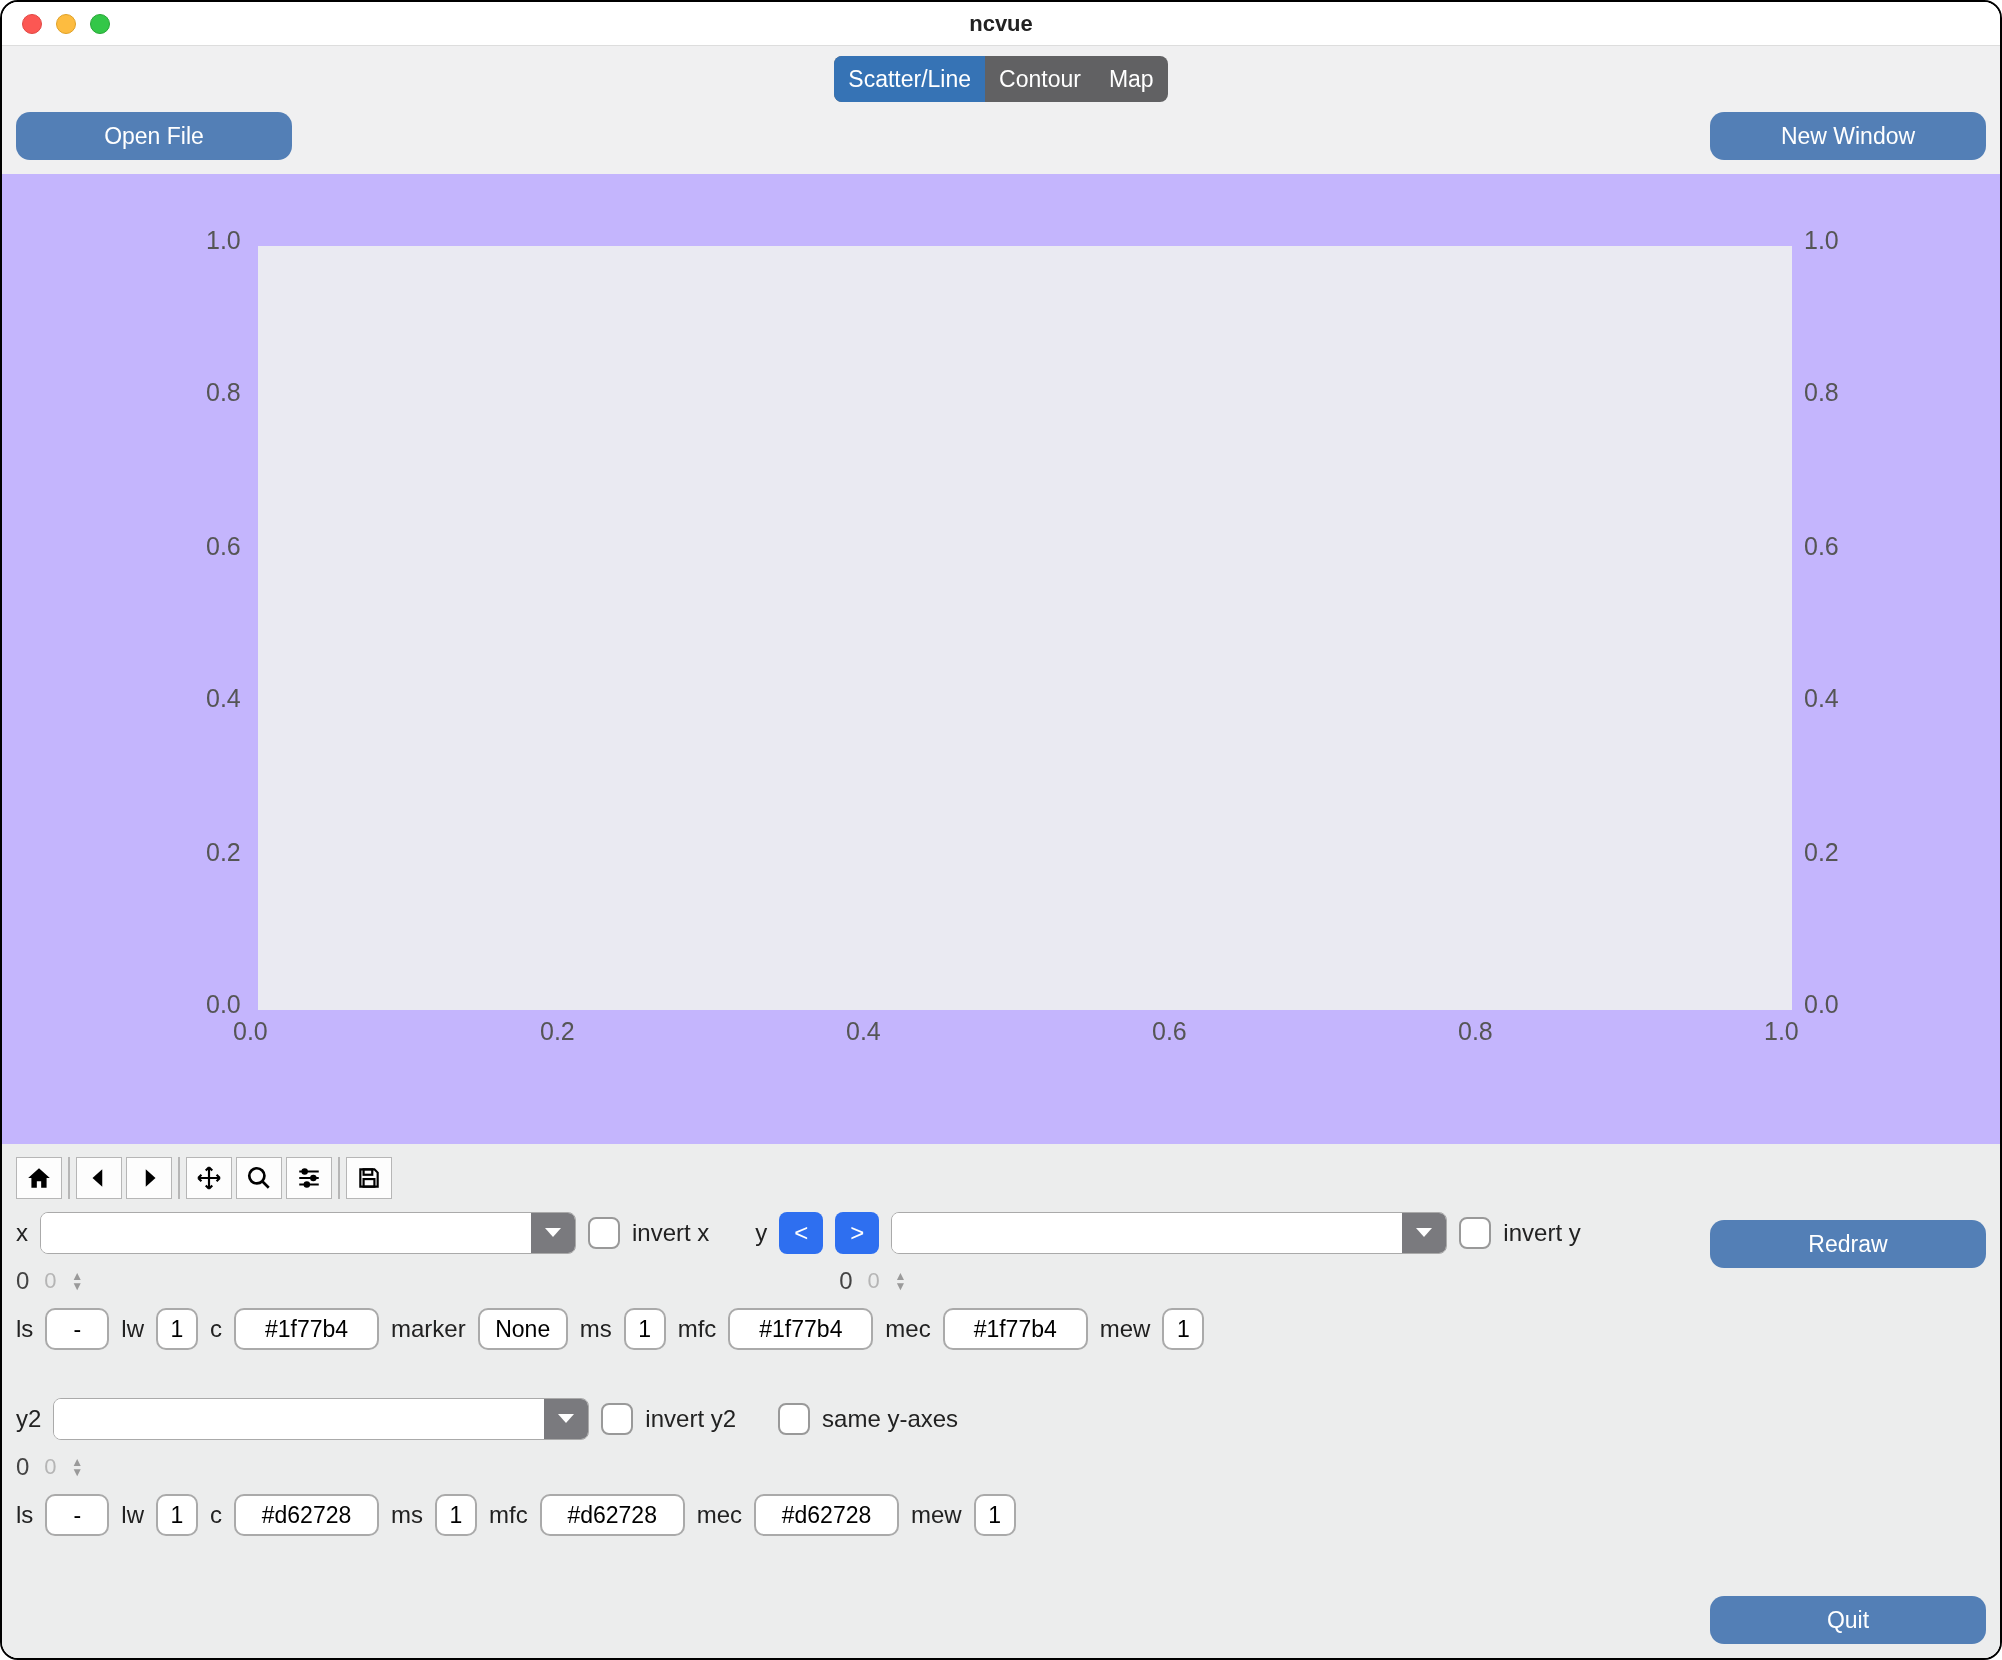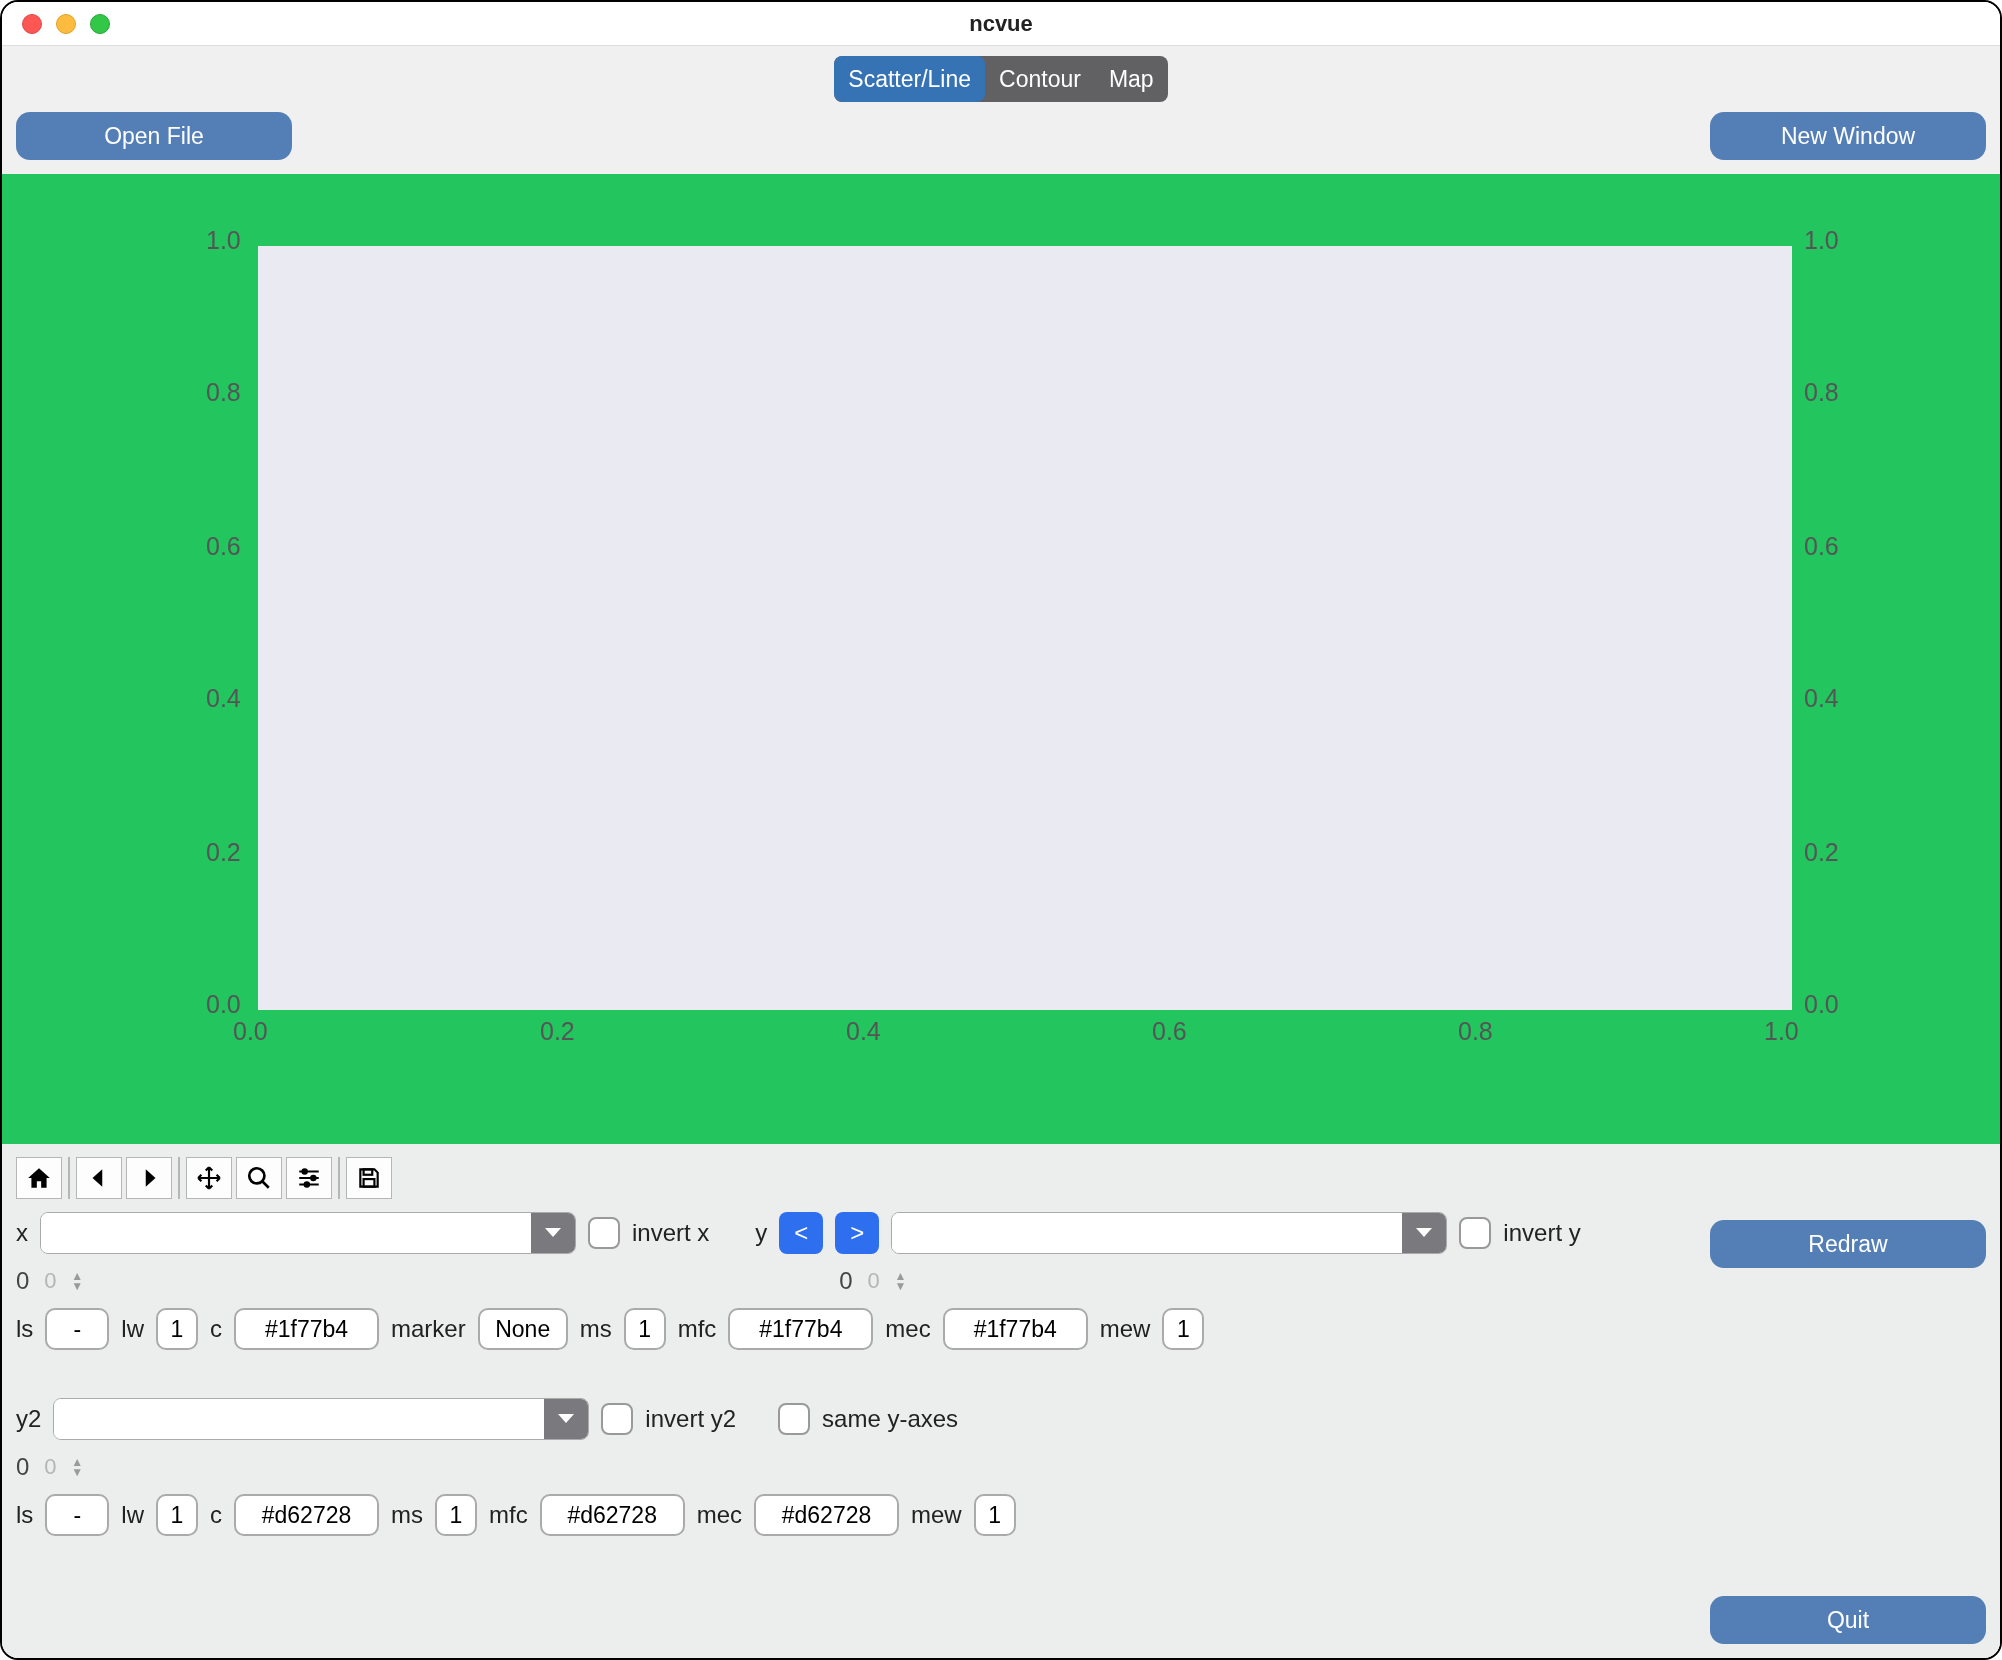--- a/index.html
+++ b/index.html
@@ -64,41 +64,41 @@
     .tabseg .tab {
       padding: 0 14px;
       display: flex;
       align-items: center;
       font-size: 23px;
       color: #fff;
       cursor: pointer;
     }
     .tabseg .tab.active {
       background: #3673b5;
-      border-radius: 8px;
+      border-radius: 0;
     }
     .toprow {
       display: flex;
       justify-content: space-between;
       align-items: center;
     }
     .btn {
       background: #537fb6;
       color: #fff;
       border: none;
       border-radius: 14px;
       font-size: 23px;
       padding: 8px 0;
       cursor: pointer;
       text-align: center;
     }
     .btn-wide { width: 276px; height: 48px; }
     
     .chartarea {
-      background: #22c55e;
+      background: #c4b5fd;
       flex: 0 0 auto;
       position: relative;
       height: 970px;
     }
     .chart {
       position: absolute;
       left: 256px;
       top: 72px;
       width: 1534px;
       height: 764px;

